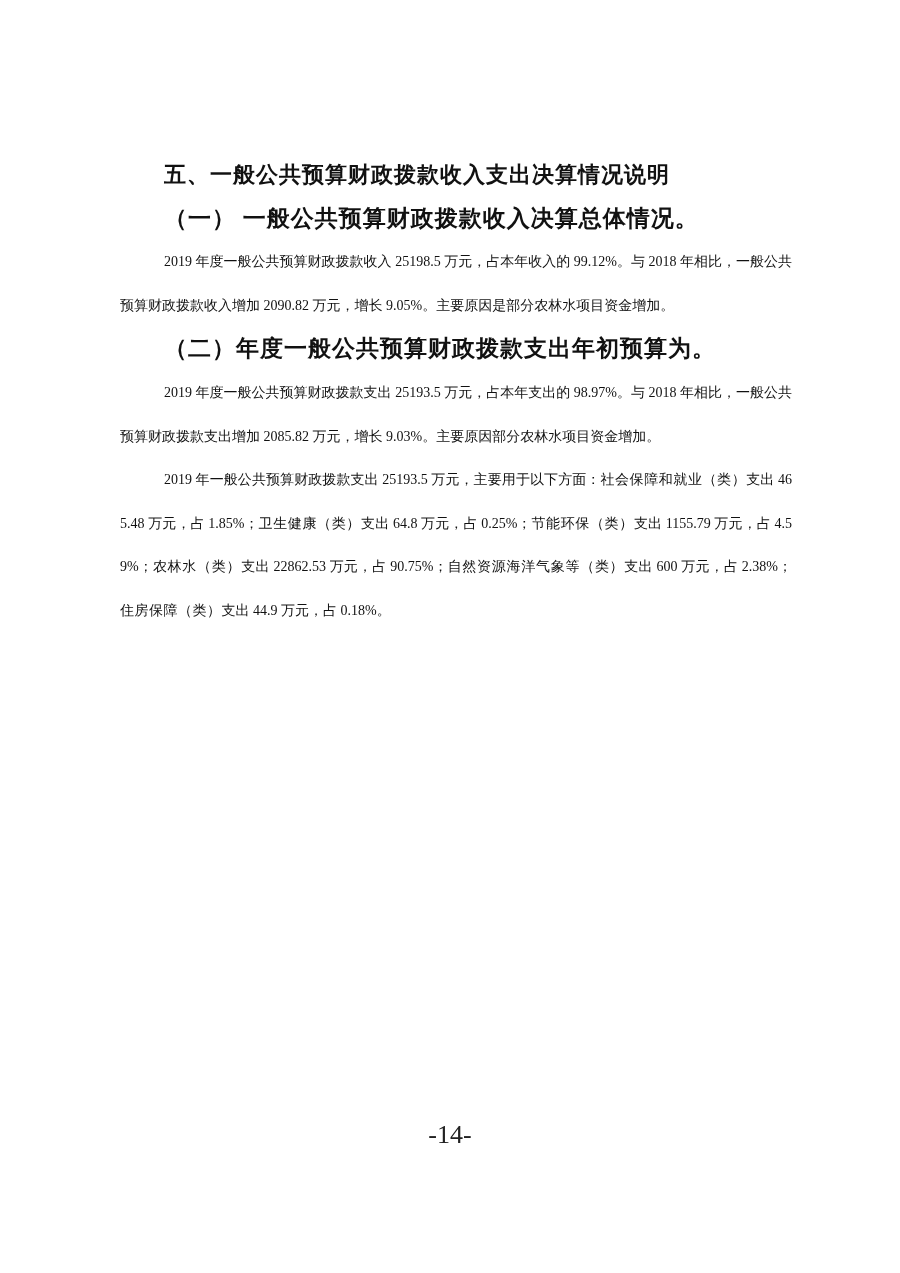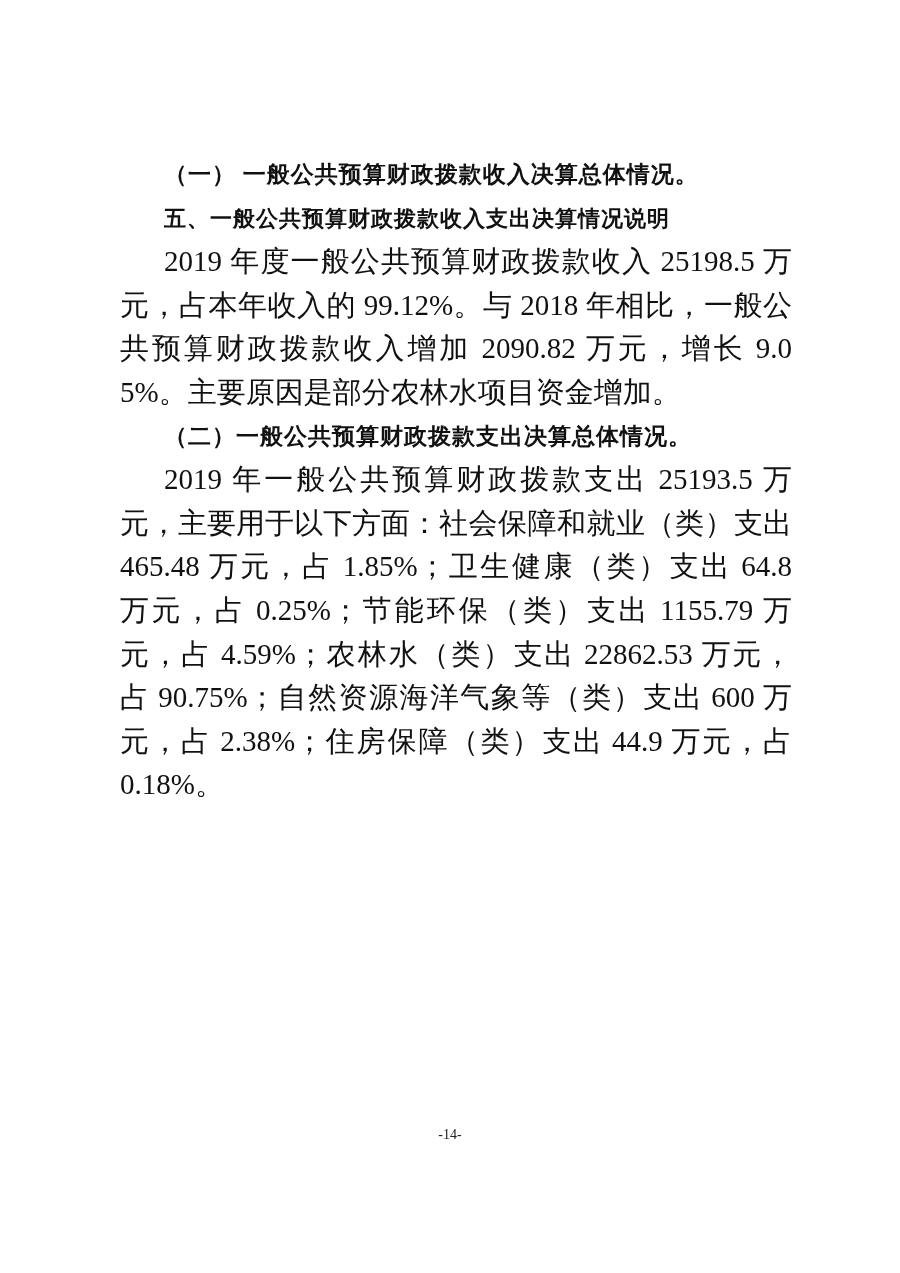--- a/index.html
+++ b/index.html
@@ -33,56 +33,57 @@
     font-weight: 600;
     letter-spacing: 1px;
   }
   .h2 {
     text-indent: 44px;
     font-weight: bold;
     font-size: 23px;
     letter-spacing: 1px;
   }
   .para {
-    font-size: 29px;
+    font-size: 14px;
     line-height: 43.6px;
     text-align: justify;
     text-justify: inter-ideograph;
     text-indent: 44px;
     word-break: break-all;
   }
   .para .bold {
     font-weight: normal;
     letter-spacing: 0.5px;
   }
   .footer {
     position: absolute;
     left: 0;
     top: 1118px;
     width: 100%;
     text-align: center;
-    font-size: 14px;
+    font-size: 26px;
     line-height: 34px;
     color: #222222;
   }
 </style>
 </head>
 <body>
 
 <div class="page">
   <div class="content">
 
+    <p class="line section-title">五、一般公共预算财政拨款收入支出决算情况说明</p>
+
     <p class="line h2">（一） 一般公共预算财政拨款收入决算总体情况。</p>
-
-    <p class="line section-title">五、一般公共预算财政拨款收入支出决算情况说明</p>
 
     <p class="para">2019 年度一般公共预算财政拨款收入 25198.5 万元，占本年收入的 99.12%。与 2018 年相比，一般公共预算财政拨款收入增加 2090.82 万元，增长 9.05%。主要原因是部分农林水项目资金增加。</p>
 
-    <p class="line h2">（二）一般公共预算财政拨款支出决算总体情况。</p>
+    <p class="line h2">（二）年度一般公共预算财政拨款支出年初预算为。</p>
 
+    <p class="para">2019 年度一般公共预算财政拨款支出 25193.5 万元，占本年支出的 98.97%。与 2018 年相比，一般公共预算财政拨款支出增加 2085.82 万元，增长 9.03%。主要原因部分农林水项目资金增加。</p>
 
 
     <p class="para"><span>2019 年一般公共预算财政拨款支出 25193.5 万元，主要用于以下方面：</span><span class="bold">社会保障和就业（类）</span><span>支出 465.48 万元，占 1.85%；</span><span class="bold">卫生健康（类）</span><span>支出 64.8 万元，占 0.25%；</span><span class="bold">节能环保（类）</span><span>支出 1155.79 万元，占 4.59%；</span><span class="bold">农林水（类）</span><span>支出 22862.53 万元，占 90.75%；</span><span class="bold">自然资源海洋气象等（类）</span><span>支出 600 万元，占 2.38%；</span><span class="bold">住房保障（类）</span><span>支出 44.9 万元，占 0.18%。</span></p>
 
 
 
   </div>
 
   <div class="footer">-14-</div>
 </div>

